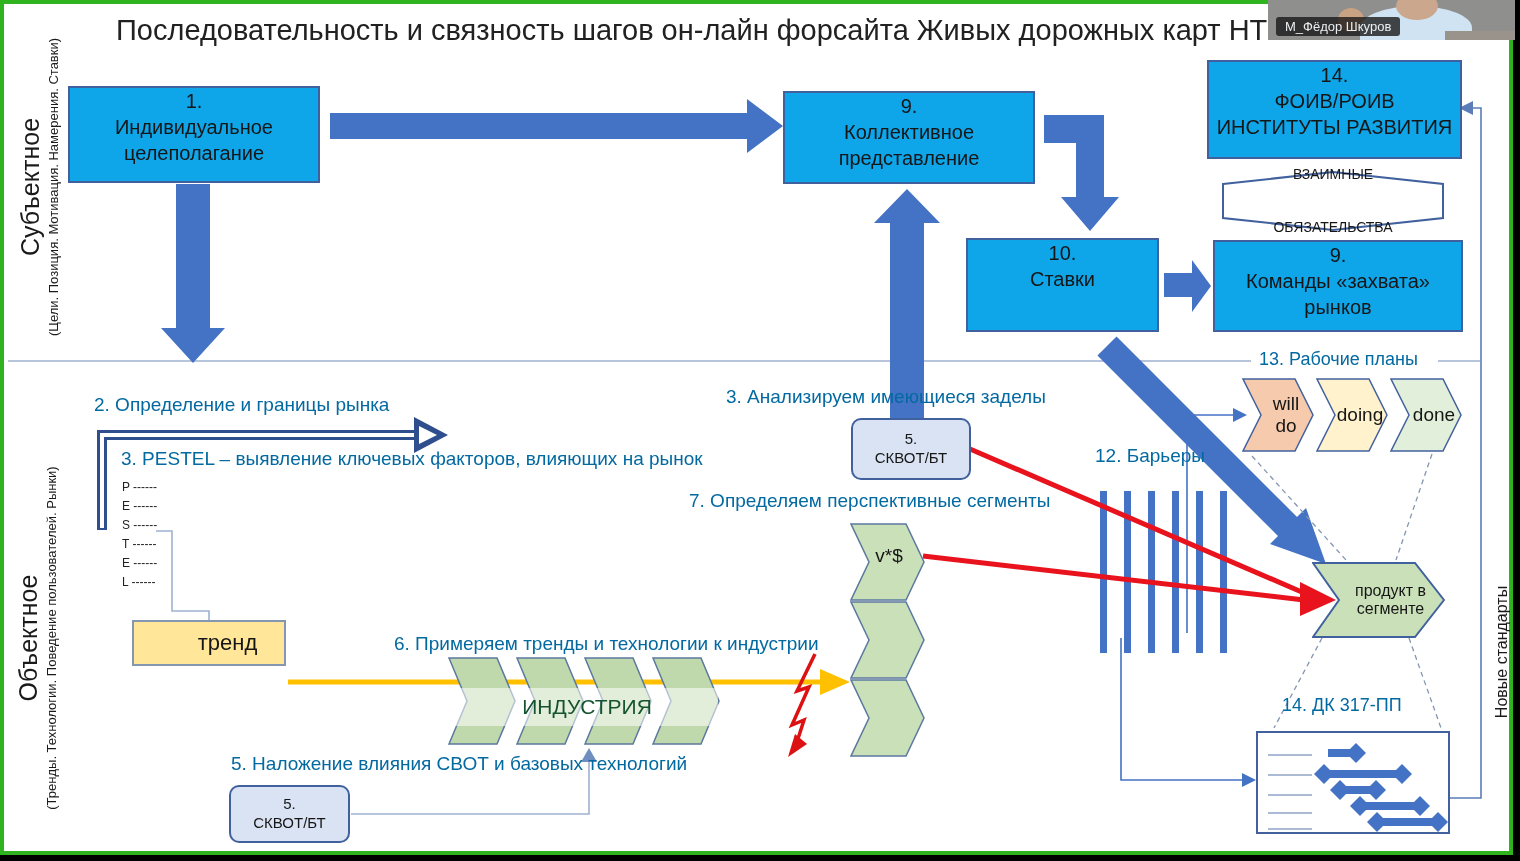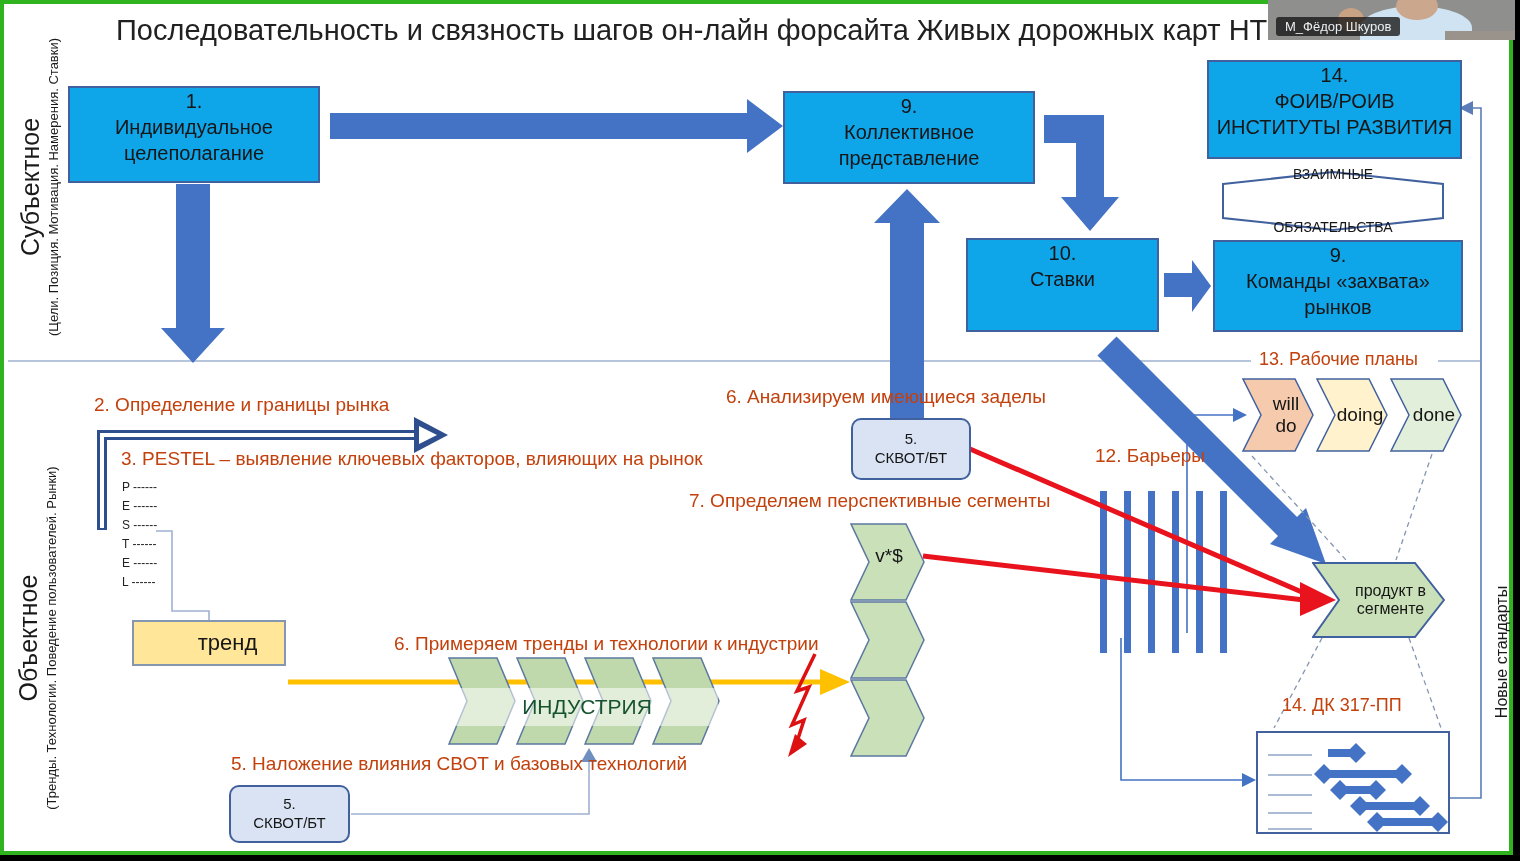--- a/index.html
+++ b/index.html
@@ -1,20 +1,20 @@
 <!DOCTYPE html>
 <html><head>
 <meta charset="utf-8">
 <style>
   html,body{margin:0;padding:0;background:#000;}
   .stage{position:relative;width:1520px;height:861px;background:#000;overflow:hidden;
          font-family:"Liberation Sans",sans-serif;color:#161616;}
   .screen{position:absolute;left:0;top:0;width:1513px;height:855px;border:4px solid #2fb41f;
           background:#fff;box-sizing:border-box;}
-  .lbl{position:absolute;font-size:19px;color:#c2410c;white-space:nowrap;}
+  .lbl{position:absolute;font-size:19px;color:#0369a1;white-space:nowrap;}
   .box{position:absolute;border:2px solid #41619E;background:#0ea5e9;display:flex;flex-direction:column;
        align-items:center;justify-content:flex-start;text-align:center;font-size:20px;line-height:1.3;
        box-sizing:border-box;}
   .rnd{position:absolute;border:2px solid #41619E;background:#DAE3F3;border-radius:10px;display:flex;
        flex-direction:column;align-items:center;justify-content:center;text-align:center;font-size:15px;
        line-height:1.25;box-sizing:border-box;}
   .title{position:absolute;left:112px;top:10px;font-size:29px;color:#212121;white-space:nowrap;}
   .vlabel{position:absolute;display:flex;flex-direction:column;align-items:center;justify-content:center;
           transform:rotate(-90deg);}
   .vl-big{font-size:25px;color:#1a1a1a;}
@@ -161,21 +161,21 @@
     <div class="pestel z2">
       <span>P ------</span>
       <span>E ------</span>
       <span>S ------</span>
       <span>T ------</span>
       <span>E ------</span>
       <span>L ------</span>
     </div>
     <div class="lbl z2" style="left:390px;top:629px;">6. Примеряем тренды и технологии к индустрии</div>
     <div class="lbl z2" style="left:227px;top:749px;">5. Наложение влияния СВОТ и базовых технологий</div>
-    <div class="lbl z2" style="left:722px;top:382px;">6. Анализируем имеющиеся заделы</div>
+    <div class="lbl z2" style="left:722px;top:382px;">3. Анализируем имеющиеся заделы</div>
     <div class="lbl z2" style="left:685px;top:486px;">7. Определяем перспективные сегменты</div>
     <div class="lbl z2" style="left:1091px;top:441px;">12. Барьеры</div>
     <div class="lbl z2" style="left:1255px;top:345px;font-size:18px;">13. Рабочие планы</div>
     <div class="lbl z2" style="left:1278px;top:691px;font-size:18px;">14. ДК 317-ПП</div>
 
     <div class="trend z2">тренд</div>
 
     <div class="chev z2" style="left:443px;top:653px;width:275px;height:88px;">
       <svg width="275" height="88">
         <g fill="#BFD9AC" stroke="#5B789E" stroke-width="1.5">

